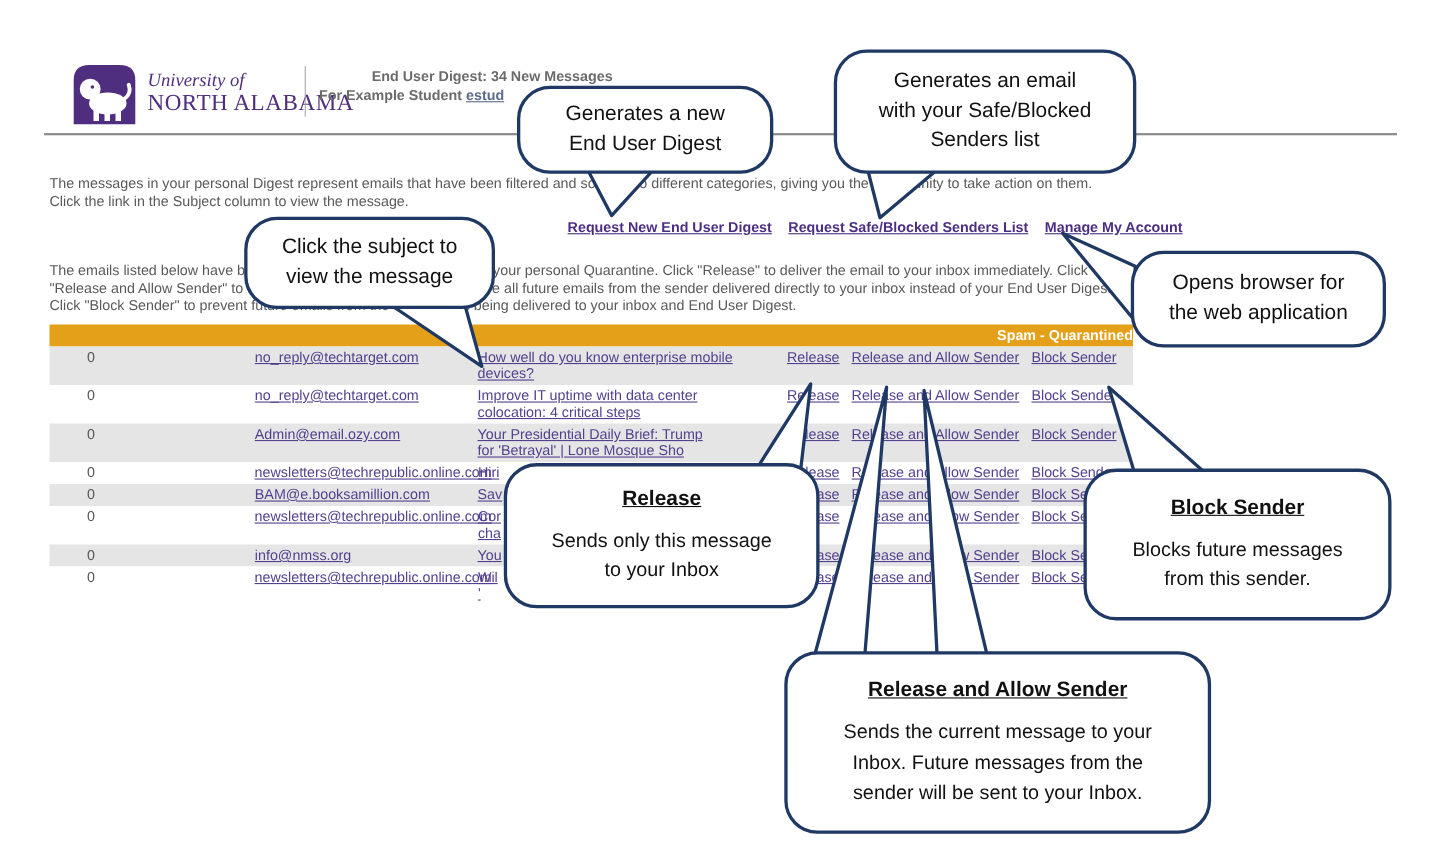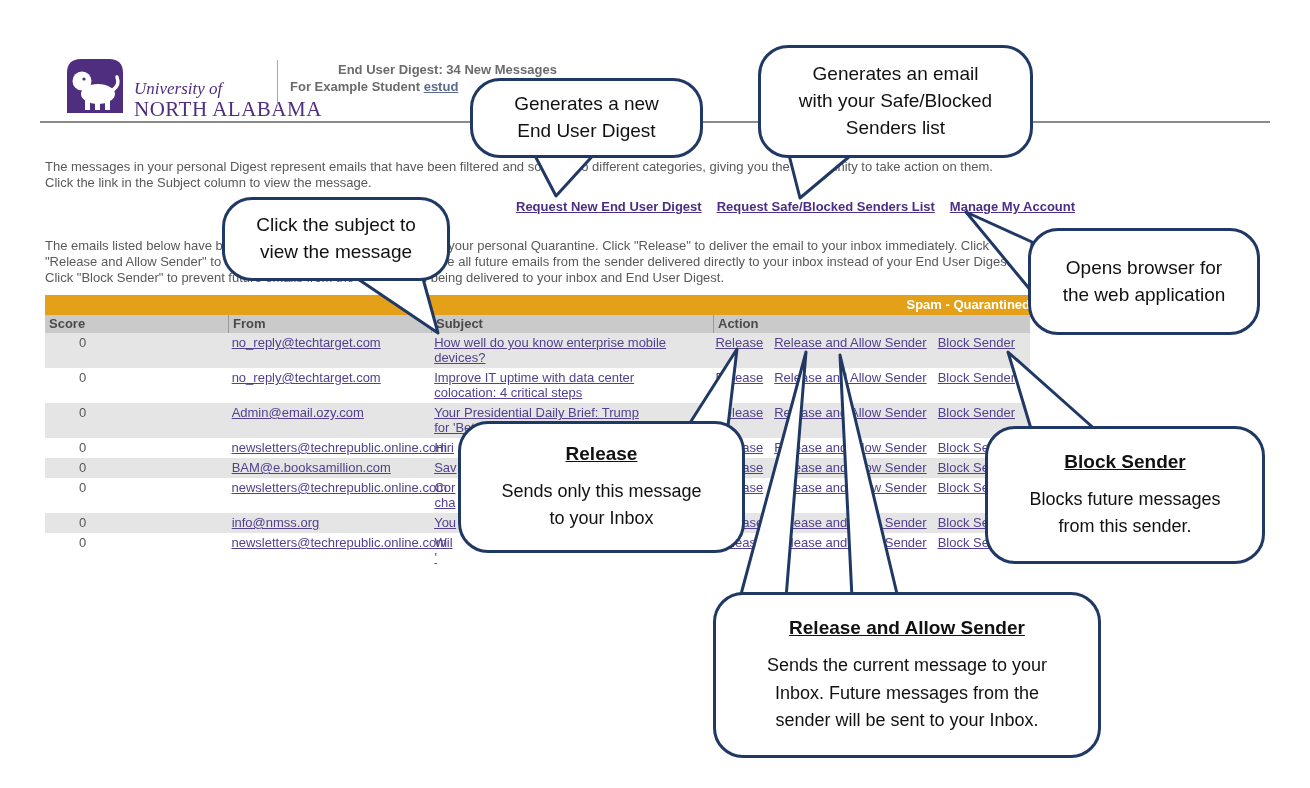--- a/index.html
+++ b/index.html
@@ -1,21 +1,21 @@
 <!DOCTYPE html>
 <html><head>
 <meta charset="utf-8">
 <style>
   html,body{margin:0;padding:0;background:#fff;}
   .page{position:relative;width:1310px;height:788px;background:#fff;overflow:hidden;
         font-family:"Liberation Sans",sans-serif;}
 
   
   .logo-badge{position:absolute;left:64px;top:56px;}
-  .brand-text{position:absolute;left:134px;top:64px;color:#4F2D7F;line-height:1.05;margin-top:16px;}
+  .brand-text{position:absolute;left:134px;top:64px;color:#4F2D7F;line-height:1.05;}
   .brand-line1{font-family:"Liberation Serif",serif;font-style:italic;font-size:17px;}
   .brand-line2{font-family:"Liberation Serif",serif;font-size:21px;letter-spacing:.5px;}
   .logo-divider{position:absolute;left:277px;top:60px;width:1px;height:46px;background:#a8a8a8;}
   .digest-title{position:absolute;left:290px;top:62px;font-size:13px;font-weight:bold;color:#6b6b6b;padding-left:48px;}
   .digest-for{position:absolute;left:290px;top:79px;font-size:13px;font-weight:bold;color:#6b6b6b;}
   .user-link{color:#5a6b8c;text-decoration:underline;cursor:pointer;}
   .header-rule{position:absolute;left:40px;top:121px;width:1230px;height:2px;background:#8a8a8a;}
 
   
   .para{position:absolute;font-size:13px;line-height:16px;color:#595959;}
@@ -50,21 +50,21 @@
 
   
   .callout{position:absolute;z-index:6;background:#fff;border:3px solid #1F3864;border-radius:30px;
            display:flex;flex-direction:column;justify-content:center;align-items:center;
            text-align:center;color:#111;font-size:19px;line-height:1.42;box-sizing:border-box;padding:6px 10px;}
   .co-title{font-weight:bold;text-decoration:underline;font-size:19px;margin-bottom:10px;}
   .co-body{font-size:18px;line-height:1.55;}
   .co-new-digest{left:470px;top:78px;width:233px;height:80px;}
   .co-safe-blocked{left:758px;top:45px;width:275px;height:113px;}
   .co-subject{left:222px;top:197px;width:228px;height:84px;}
-  .co-browser{left:1028px;top:228px;width:232px;height:107px;}
+  .co-browser{left:1028px;top:228px;width:232px;height:88px;}
   .co-release{left:458px;top:421px;width:287px;height:132px;}
   .co-block{left:985px;top:426px;width:280px;height:138px;}
   .co-release-allow{left:713px;top:592px;width:388px;height:166px;}
 </style>
 </head>
 <body>
 
 <div class="page">
 
   <div class="logo-badge">
@@ -96,26 +96,20 @@
   <div class="nav-links">
     <a>Request New End User Digest</a>
     <a>Request Safe/Blocked Senders List</a>
     <a>Manage My Account</a>
   </div>
 
   <div class="para para2">The emails listed below have been identified as spam and placed into your personal Quarantine. Click "Release" to deliver the email to your inbox immediately. Click "Release and Allow Sender" to deliver the email to your inbox and have all future emails from the sender delivered directly to your inbox instead of your End User Digest. Click "Block Sender" to prevent future emails from the sender from being delivered to your inbox and End User Digest.</div>
 
   <div class="qtable">
     <div class="ttitle">Spam - Quarantined</div>
-    <div class="thead">
-      <div class="hcell h-score">Score</div>
-      <div class="hcell h-from">From</div>
-      <div class="hcell h-subject">Subject</div>
-      <div class="hcell h-action">Action</div>
-    </div>
     <div>
         <div class="trow row-gray">
           <div class="cell c-score">0</div>
           <div class="cell c-from"><a class="plink">no_reply@techtarget.com</a></div>
           <div class="cell c-subject"><a class="plink">How well do you know enterprise mobile<br>devices?</a></div>
           <div class="cell c-action"><a class="plink action-link">Release</a><a class="plink action-link">Release and Allow Sender</a><a class="plink action-link">Block Sender</a></div>
         </div>
         <div class="trow row-white">
           <div class="cell c-score">0</div>
           <div class="cell c-from"><a class="plink">no_reply@techtarget.com</a></div>

